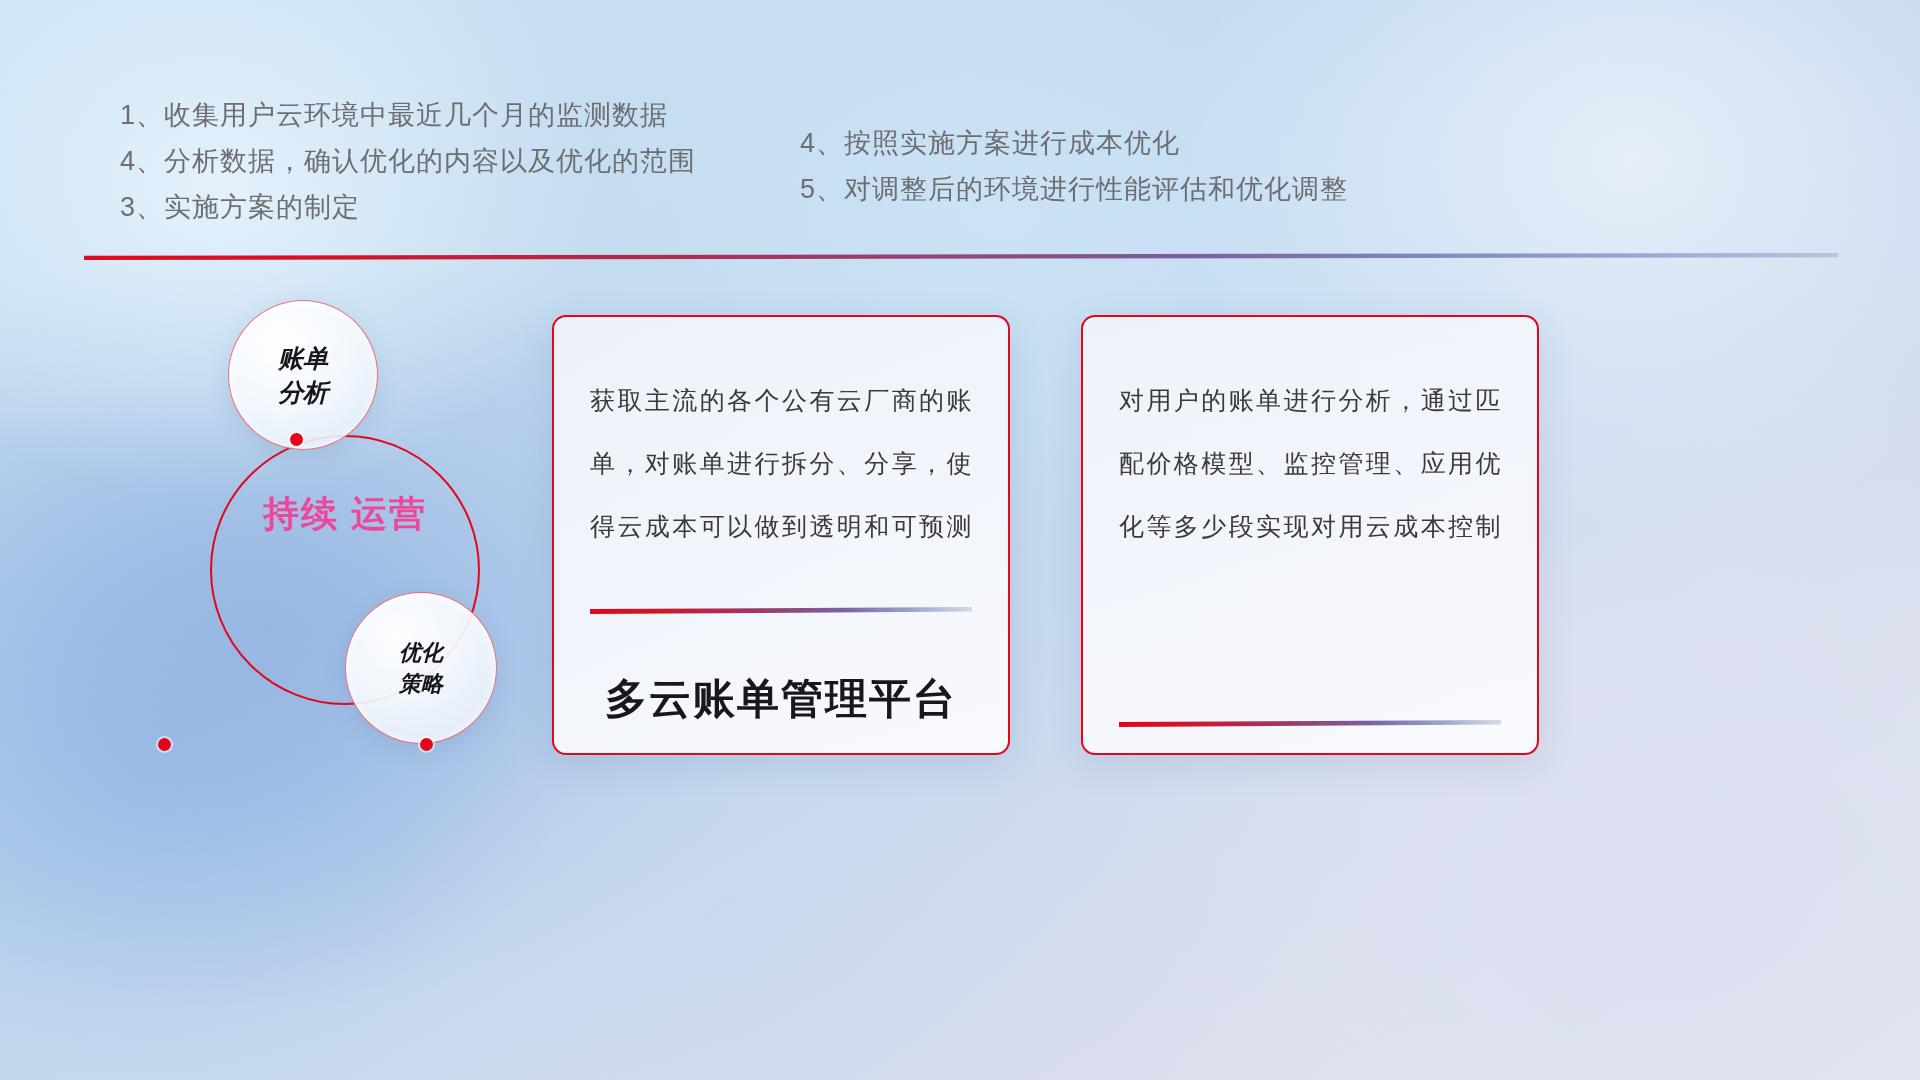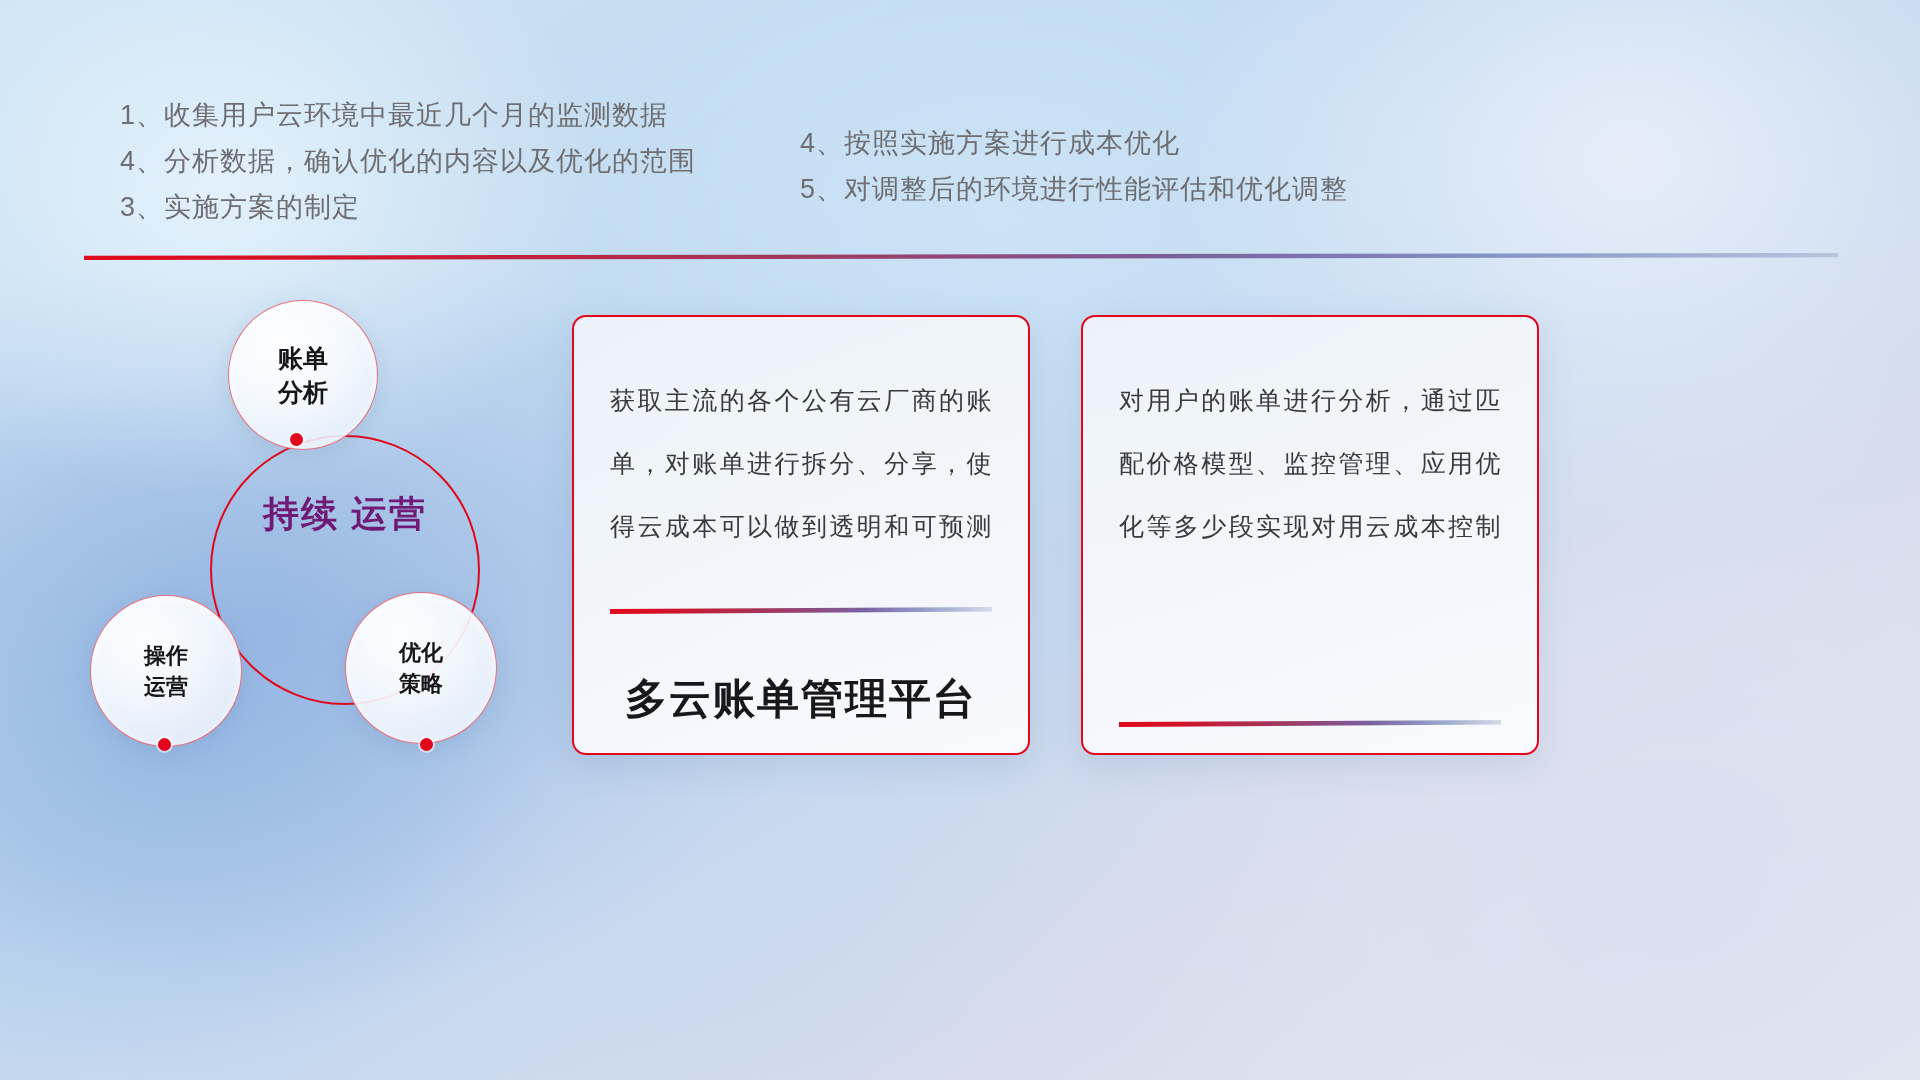--- a/index.html
+++ b/index.html
@@ -54,44 +54,44 @@
     position:absolute; border-radius:50%;
     background:radial-gradient(circle at 35% 28%, rgba(255,255,255,0.97) 0%, rgba(247,250,254,0.92) 45%, rgba(226,236,248,0.85) 100%);
     border:1.5px solid rgba(227,7,28,0.55);
     box-shadow:0 6px 22px rgba(90,120,160,0.18), inset 0 2px 10px rgba(255,255,255,0.9);
     display:flex; flex-direction:column; align-items:center; justify-content:center;
     color:#16161a; font-weight:700;
   }
   .bubble-top   { left:148px; top:10px;  width:150px; height:150px; font-size:25px; line-height:34px; }
   .bubble-left  { left:10px;  top:305px; width:152px; height:152px; font-size:22px; line-height:31px; }
   .bubble-right { left:265px; top:302px; width:152px; height:152px; font-size:22px; line-height:31px; }
-  .bubble span { display:block; text-align:left; }
+  .bubble span { display:block; text-align:left;font-style:italic; }
   .center-label {
     position:absolute; left:175px; top:200px; width:180px;
-    text-align:center; color:#701a75; font-weight:800;
+    text-align:center; color:#ec4899; font-weight:800;
     font-size:36px; line-height:47px; letter-spacing:2px;
   }
   .node-dot {
     position:absolute; width:13px; height:13px; border-radius:50%;
     background:#e3071c; box-shadow:0 0 0 2px rgba(255,255,255,0.55);
   }
   .dot-top   { left:210px; top:143px; }
   .dot-left  { left:78px;  top:448px; }
   .dot-right { left:340px; top:448px; }
 
   
   .card {
     position:absolute; top:315px; width:458px; height:440px;
     border:2px solid #e3071c; border-radius:14px;
     background:linear-gradient(165deg, rgba(239,243,250,0.95) 0%, rgba(245,247,252,0.93) 45%, rgba(250,251,254,0.95) 100%);
     box-shadow:0 10px 34px rgba(80,110,150,0.16);
     padding:52px 36px 26px 36px;
     display:flex; flex-direction:column;
   }
-  .card-1 { left:572px;gap:16px; }
+  .card-1 { left:552px;gap:16px; }
   .card-2 { left:1081px; }
   .card-body {
     font-size:25px; line-height:63px; color:#3a3a3e; letter-spacing:0.5px;
     text-align:justify; text-align-last:justify; flex:0 0 auto;
   }
   .card-rule {
     margin-top:auto; width:100%; height:7px;
     background:linear-gradient(90deg,#e3071c 0%, #d01428 16%, #9b3b66 45%, #7a61a2 66%, #97a5cc 84%, #d6dbe8 100%);
     clip-path: polygon(0% 30%, 100% 0%, 100% 66%, 0% 100%);
   }
@@ -127,24 +127,20 @@
 
   <div class="center-label">
     <span>持续</span>
     <span>运营</span>
   </div>
 
   <div class="bubble bubble-top">
     <span>账单</span>
     <span>分析</span>
   </div>
-  <div class="bubble bubble-left">
-    <span>操作</span>
-    <span>运营</span>
-  </div>
   <div class="bubble bubble-right">
     <span>优化</span>
     <span>策略</span>
   </div>
 
   <div class="node-dot dot-top"></div>
   <div class="node-dot dot-left"></div>
   <div class="node-dot dot-right"></div>
 </div>
 

